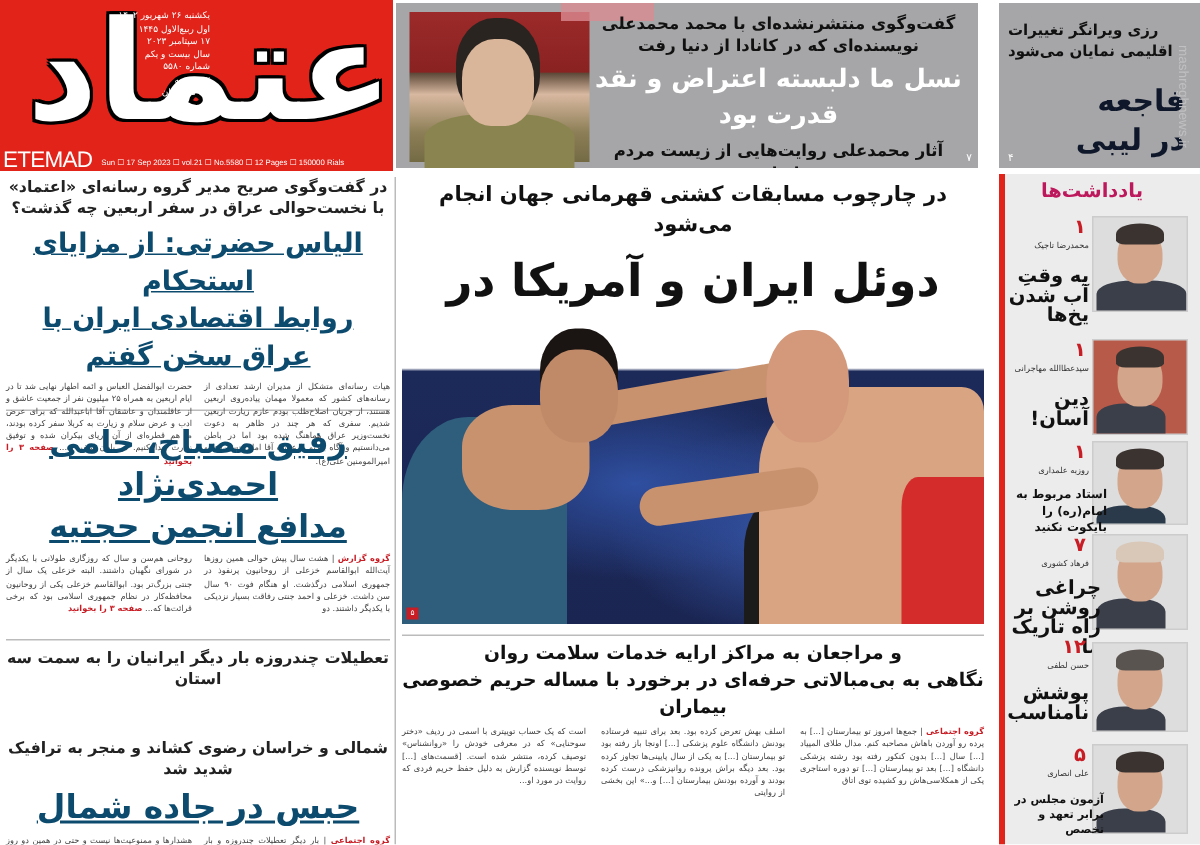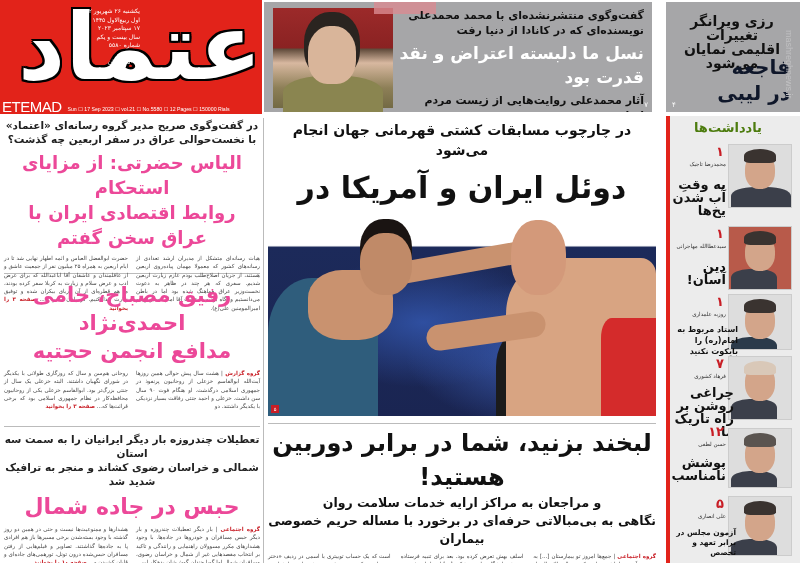--- a/index.html
+++ b/index.html
@@ -15,41 +15,41 @@
   .mast-bar { position: absolute; left: 2px; top: 96px; width: 258px; height: 18px; display: flex; align-items: flex-end; gap: 6px; color: #fff; direction: ltr; }
   .mast-brand { font-family: "Liberation Sans", sans-serif; font-size: 15px; font-weight: 400; letter-spacing: -0.5px; line-height: 15px; }
   .mast-info { font-family: "Liberation Sans", sans-serif; font-size: 5.2px; padding-bottom: 2px; white-space: nowrap; }
 
   
   .teaser { left: 264px; top: 2px; width: 388px; height: 110px; background: #a6a6a8; overflow: hidden; }
   .teaser-photo { position: absolute; left: 9px; top: 6px; width: 120px; height: 100px; background: linear-gradient(180deg, #9c2a2a 0%, #8a2222 40%, #5f4a3a 41%, #d8b8a0 55%, #8d7f57 80%, #736a44 100%); }
   .teaser-photo .face { position: absolute; left: 35px; top: 18px; width: 48px; height: 58px; border-radius: 45% 45% 40% 40%; background: #d9b59a; box-shadow: 0 -10px 0 4px #2a2420; }
   .teaser-photo .coat { position: absolute; left: 10px; top: 68px; width: 100px; height: 40px; border-radius: 40% 40% 0 0; background: #8a8550; }
   .teaser-stamp { position: absolute; left: 110px; top: 0; width: 62px; height: 12px; background: #d98b91; opacity: .8; }
-  .teaser-text { position: absolute; right: 8px; top: 6px; width: 250px; text-align: right; }
+  .teaser-text { position: absolute; right: 8px; top: 6px; width: 250px; text-align: center; }
   .teaser-kicker { font-size: 11px; font-weight: 700; line-height: 15px; color: #111; }
   .teaser-headline { font-size: 17px; font-weight: 700; color: #fff; margin: 3px 0 4px; line-height: 24px; }
   .teaser-sub { font-size: 11px; font-weight: 700; line-height: 15px; color: #111; }
   .teaser-page-num { position: absolute; right: 4px; bottom: 3px; font-size: 7px; color: #fff; }
 
   
   .rteaser { left: 666px; top: 2px; width: 134px; height: 110px; background: #a6a6a8; overflow: hidden; }
-  .rteaser-kicker { position: absolute; right: 8px; top: 12px; width: 120px; text-align: center; font-size: 14px; font-weight: 700; line-height: 14px; color: #111; }
+  .rteaser-kicker { position: absolute; right: 8px; top: 12px; width: 120px; text-align: left; font-size: 10px; font-weight: 700; line-height: 14px; color: #111; }
   .rteaser-head { position: absolute; right: 10px; top: 52px; font-size: 20px; font-weight: 700; color: #0f172a; line-height: 26px; }
   .rteaser-watermark { position: absolute; right: 6px; top: 28px; writing-mode: vertical-rl; font-size: 9px; color: #c0c0c2; font-family: "Liberation Sans", sans-serif; }
   .rteaser-page { position: absolute; left: 6px; bottom: 3px; font-size: 7px; color: #fff; }
 
   
   .vline { background: #bbbbbb; width: 1px; }
   .hline { background: #bbbbbb; height: 1px; }
 
   
   .story { text-align: right; }
   .kicker { font-size: 10.5px; font-weight: 700; line-height: 14px; color: #222; text-align: center; }
-  .headline { font-weight: 700; color: #ec4899; text-align: center; }
+  .headline { font-weight: 700; color: #0c4a6e; text-align: center; text-decoration: underline; }
   .cols { display: flex; gap: 8px; direction: rtl; margin-top: 4px; }
   .col { flex: 1; font-size: 5.5px; line-height: 8.3px; color: #444; text-align: justify; }
   .tag { color: #c81d25; font-weight: 700; }
   .more { color: #c81d25; font-weight: 700; }
 
   
   .c-kicker { font-size: 14px; font-weight: 700; text-align: center; line-height: 20px; color: #111; }
   .c-head { font-size: 30px; font-weight: 700; text-align: center; line-height: 40px; letter-spacing: -0.5px; color: #111; }
   .photo { left: 268px; top: 208px; width: 388px; height: 208px; overflow: hidden; background: #1e2a55; }
   .photo .crowd { position: absolute; inset: 0; background:
@@ -67,21 +67,21 @@
   .referee { position: absolute; left: 228px; top: 125px; width: 50px; height: 85px; background: #1b1b1b; border-radius: 40% 40% 0 0; }
   .referee-head { position: absolute; left: 236px; top: 105px; width: 28px; height: 32px; background: #c9a083; border-radius: 50%; }
   .photo-page { position: absolute; left: 3px; bottom: 3px; width: 8px; height: 8px; background: #c81d25; color: #fff; font-size: 5px; text-align: center; line-height: 8px; }
 
   .b-head { font-size: 24px; font-weight: 700; text-align: center; line-height: 34px; color: #111; letter-spacing: -0.5px; }
   .b-sub { font-size: 12.5px; font-weight: 700; text-align: center; line-height: 18px; color: #111; }
 
   
   .opinion { left: 666px; top: 116px; width: 134px; height: 447px; background: #ececec; }
   .opinion-bar { position: absolute; right: 127px; top: 0; width: 4px; height: 447px; background: #e2231a; }
-  .op-title { position: absolute; right: 14px; top: 4px; width: 116px; text-align: center; font-size: 13px; font-weight: 700; color: #4d7c0f; }
+  .op-title { position: absolute; right: 14px; top: 4px; width: 116px; text-align: center; font-size: 13px; font-weight: 700; color: #be185d; }
   .op-item { position: absolute; left: 0; width: 124px; height: 82px; }
   .op-photo { position: absolute; left: 0; top: 0; width: 50px; height: 58px; background: #ddd; overflow: hidden; border: 1px solid #ccc; }
   .op-photo .h { position: absolute; left: 10px; top: 8px; width: 30px; height: 36px; border-radius: 45%; background: #d3a58a; }
   .op-photo .hair { position: absolute; left: 9px; top: 4px; width: 32px; height: 14px; border-radius: 50% 50% 20% 20%; background: #3a3330; }
   .op-photo .b { position: absolute; left: 2px; top: 42px; width: 46px; height: 22px; border-radius: 40% 40% 0 0; background: #3b3f4a; }
   .op-num { position: absolute; right: 4px; top: 0; font-size: 13px; font-weight: 700; color: #c81d25; text-align: right; }
   .op-author { position: absolute; right: 4px; top: 17px; width: 66px; font-size: 5.5px; color: #333; text-align: right; }
   .op-headline { position: absolute; right: 4px; top: 32px; width: 72px; font-size: 13px; font-weight: 700; line-height: 13px; color: #111; text-align: right; }
 </style>
 </head>
@@ -166,21 +166,21 @@
     </div>
     <div class="col">
       <span>روحانی هم‌سن و سال که روزگاری طولانی با یکدیگر در شورای نگهبان داشتند. البته خزعلی یک سال از جنتی بزرگ‌تر بود. ابوالقاسم خزعلی یکی از روحانیون محافظه‌کار در نظام جمهوری اسلامی بود که برخی قرائت‌ها که...</span>
       <span class="more">صفحه ۳ را بخوانید</span>
     </div>
   </div>
 </div>
 
 <div class="abs story" style="left:4px; top:432px; width:256px;">
   <div class="kicker" style="font-size:10.5px;">تعطیلات چندروزه بار دیگر ایرانیان را به سمت سه استان</div>
-  <div class="kicker" style="font-size:10.5px;">شمالی و خراسان رضوی کشاند و منجر به ترافیک شدید شد</div>
+  <div class="kicker" style="font-size:10.5px;margin-top:32px;">شمالی و خراسان رضوی کشاند و منجر به ترافیک شدید شد</div>
   <div class="headline" style="font-size:22px; line-height:32px; margin-top:3px;">حبس در جاده شمال</div>
   <div class="cols" style="margin-top:2px;">
     <div class="col">
       <span class="tag">گروه اجتماعی</span> |
       <span>بار دیگر تعطیلات چندروزه و بار دیگر حبس مسافران و خودروها در جاده‌ها. با وجود هشدارهای مکرر مسوولان راهنمایی و رانندگی و تاکید بر انتخاب مقصدهایی غیر از شمال و خراسان رضوی، مسافران شمال اما گویا چندان گوش‌شان بدهکار این</span>
     </div>
     <div class="col">
       <span>هشدارها و ممنوعیت‌ها نیست و حتی در همین دو روز گذشته با وجود بسته‌شدن برخی مسیرها باز هم افرادی پا به جاده‌ها گذاشتند. تصاویر و فیلم‌هایی از رفتن مسافران حبس‌شده درون تونل، تورهمی‌های جاده‌ای و قلیان کشیدن و...</span>
       <span class="more">صفحه ۱۰ را بخوانید</span>
     </div>
@@ -201,21 +201,20 @@
   <div class="w-left-reach"></div>
   <div class="w-left-head"></div>
   <div class="w-right-body"></div>
   <div class="w-right-sing"></div>
   <div class="w-right-arm"></div>
   <div class="w-right-head"></div>
   <div class="photo-page">۵</div>
 </div>
 
 <div class="abs" style="left:268px; top:426px; width:388px;">
-  <div class="b-head">لبخند بزنید، شما در برابر دوربین هستید!</div>
   <div class="b-sub">و مراجعان به مراکز ارایه خدمات سلامت روان</div>
   <div class="b-sub">نگاهی به بی‌مبالاتی حرفه‌ای در برخورد با مساله حریم خصوصی بیماران</div>
   <div class="cols" style="gap:10px; margin-top:4px;">
     <div class="col">
       <span class="tag">گروه اجتماعی</span> |
       <span>جمع‌ها امروز تو بیمارستان [...] به پرده رو آوردن باهاش مصاحبه کنم. مدال طلای المپیاد [...] سال [...] بدون کنکور رفته بود رشته پزشکی دانشگاه [...] بعد تو بیمارستان [...] تو دوره استاجری یکی از همکلاسی‌هاش رو کشیده توی اتاق</span>
     </div>
     <div class="col">اسلف بهش تعرض کرده بود. بعد برای تنبیه فرستاده بودنش دانشگاه علوم پزشکی [...] اونجا باز رفته بود تو بیمارستان [...] به یکی از سال پایینی‌ها تجاوز کرده بود. بعد دیگه براش پرونده روانپزشکی درست کرده بودند و آورده بودنش بیمارستان [...] و...» این بخشی از روایتی</div>
     <div class="col">
       <span>است که یک حساب توییتری با اسمی در ردیف «دختر سوحنایی» که در معرفی خودش را «روانشناس» توصیف کرده، منتشر شده است. [قسمت‌های [...] توسط نویسنده گزارش به دلیل حفظ حریم فردی که روایت در مورد او...</span>

